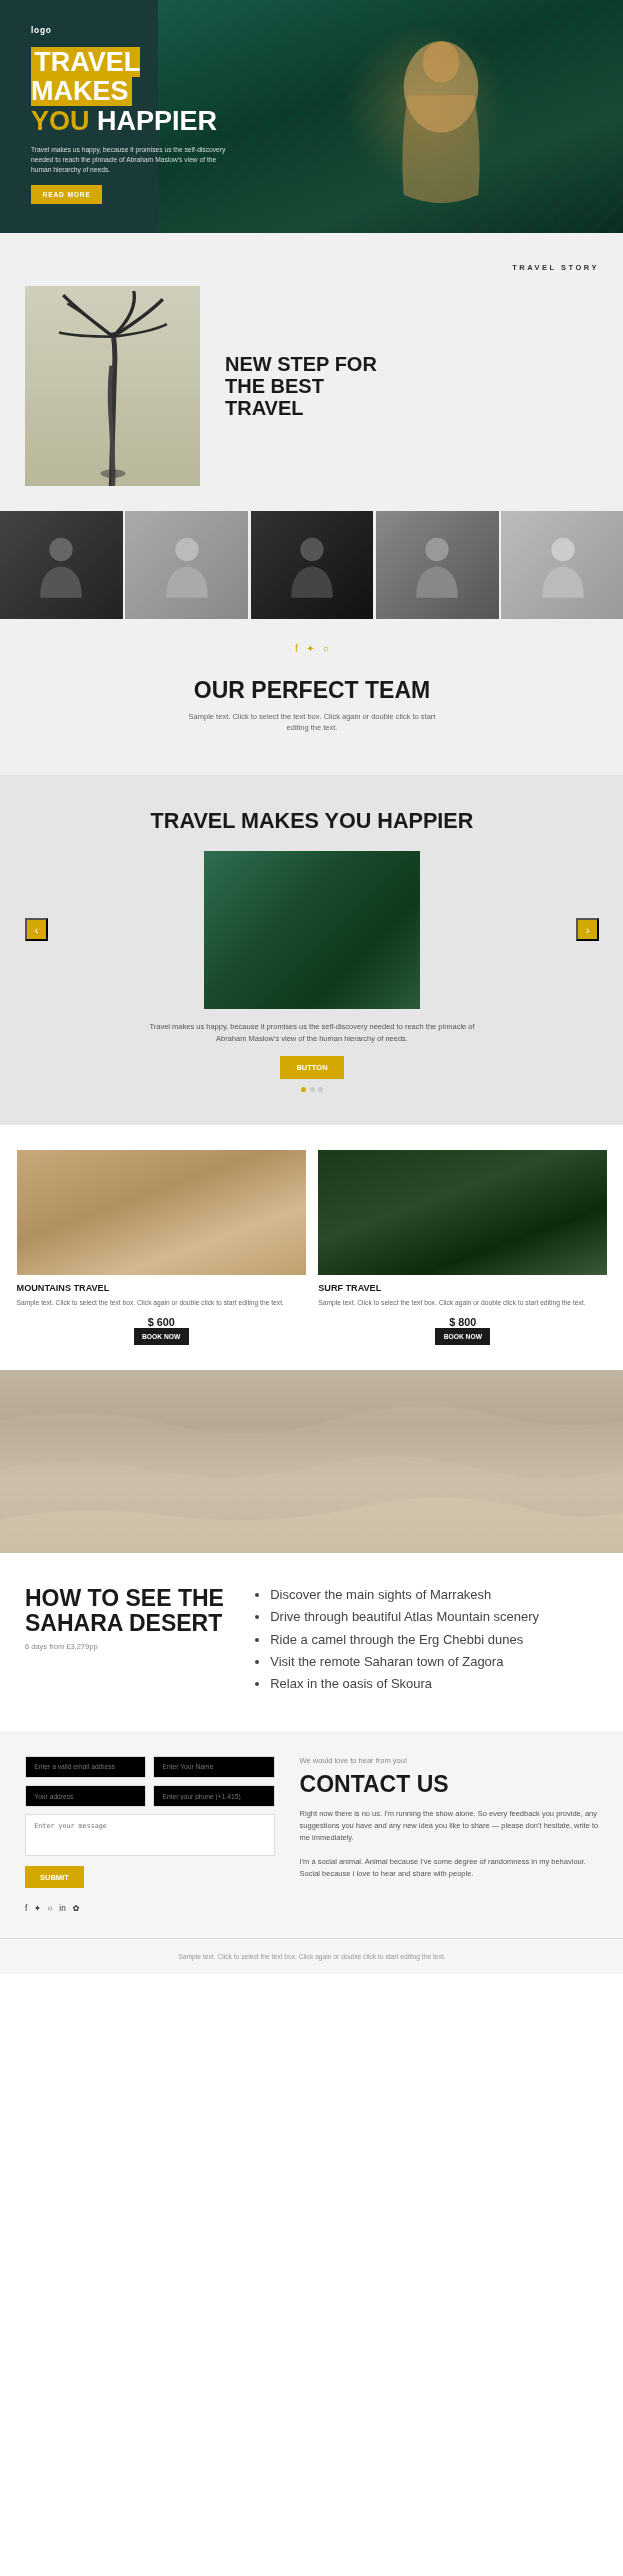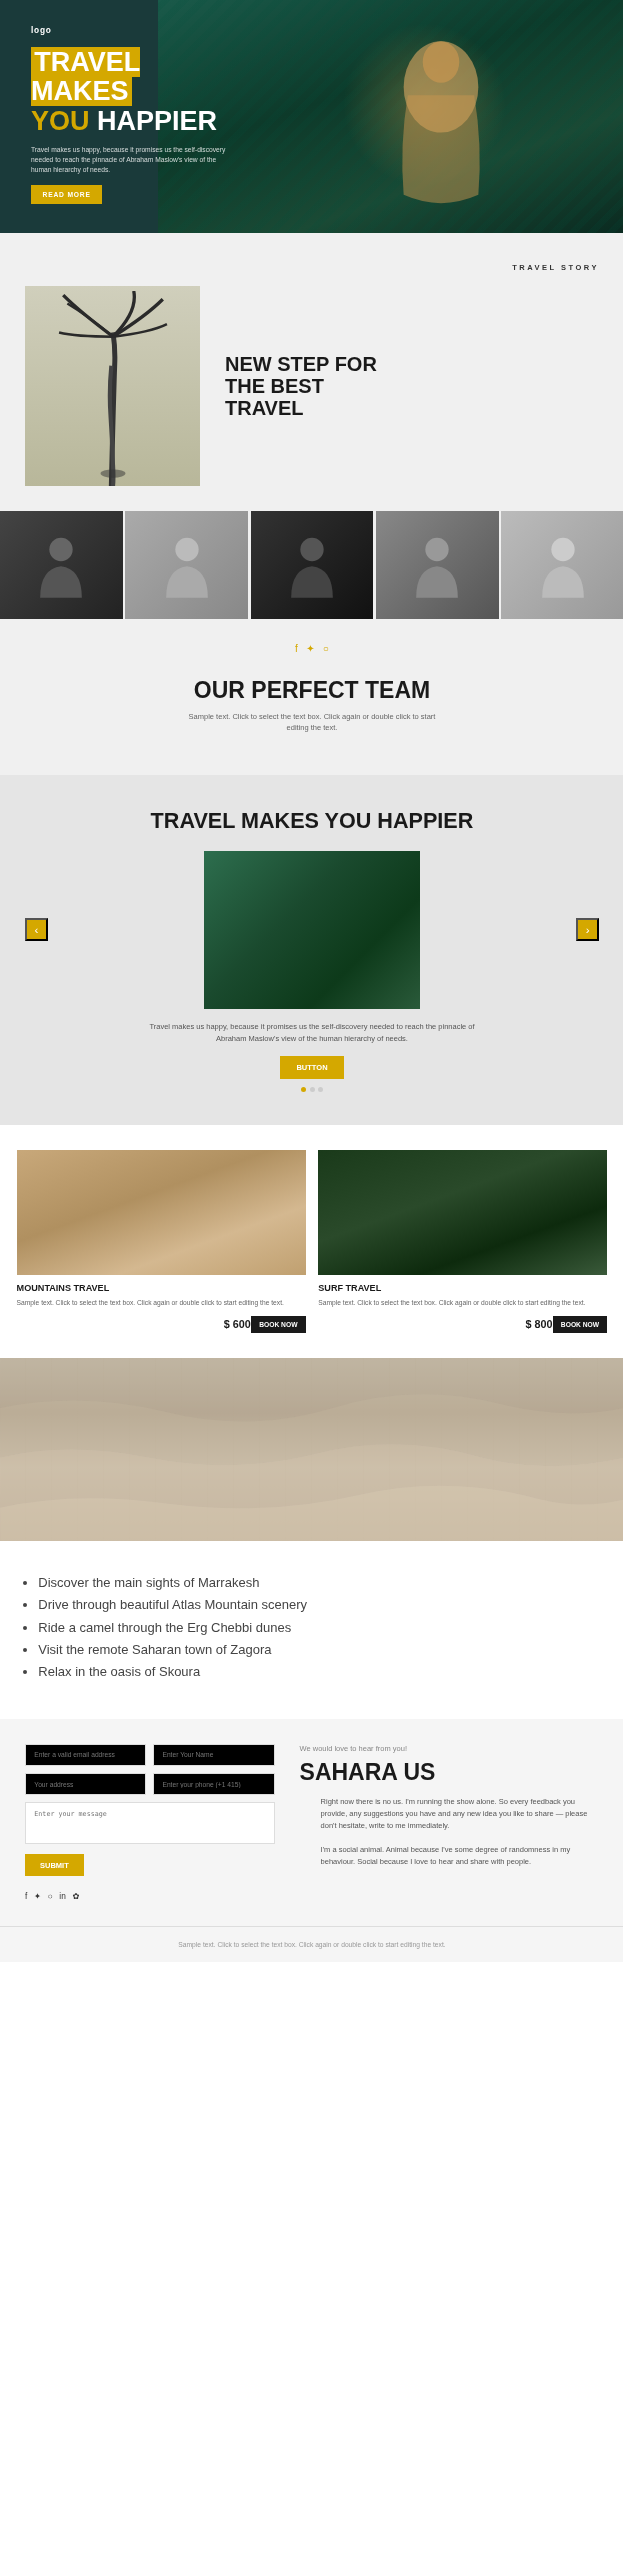--- a/index.html
+++ b/index.html
@@ -206,21 +206,22 @@
     }
     .card-text {
       font-size: 6.7px;
       color: #666;
       line-height: 1.4;
       margin-bottom: 8.3px;
     }
     .card-footer {
       display: flex;
       align-items: center;
-      justify-content: flex-end;
+      justify-content: flex-start;
+      flex-direction: column;
     }
     .card-price {
       font-size: 10.8px;
       font-weight: 900;
       color: #1a1a1a;
     }
     .btn-book {
       background: #1a1a1a;
       color: #fff;
       font-size: 6.7px;
@@ -546,20 +547,27 @@
     <svg width="624" height="183" viewBox="0 0 750 220" style="position:absolute;top:0;left:0;">
       <path d="M0 60 Q100 40 200 65 Q300 90 400 60 Q500 30 600 55 Q680 75 750 60 L750 0 L0 0 Z" fill="rgba(180,165,140,0.4)"></path>
       <path d="M0 120 Q80 100 180 120 Q280 140 380 115 Q480 90 580 120 Q660 140 750 120 L750 60 Q680 75 600 55 Q500 30 400 60 Q300 90 200 65 Q100 40 0 60 Z" fill="rgba(190,175,150,0.5)"></path>
       <path d="M0 180 Q90 160 200 175 Q320 190 430 165 Q540 140 650 170 Q700 182 750 170 L750 120 Q660 140 580 120 Q480 90 380 115 Q280 140 180 120 Q80 100 0 120 Z" fill="rgba(200,185,160,0.6)"></path>
       <path d="M0 220 L750 220 L750 170 Q700 182 650 170 Q540 140 430 165 Q320 190 200 175 Q90 160 0 180 Z" fill="rgba(210,195,170,0.7)"></path>
     </svg>
   </div>
 </section>
 
 <section class="sahara-section">
+  <div>
+    <h2 class="sahara-title">
+      <span>HOW TO SEE THE</span><br>
+      <span>SAHARA DESERT</span>
+    </h2>
+    <p class="sahara-subtitle">6 days from £3,279pp</p>
+  </div>
   <ul class="sahara-list">
     <li>Discover the main sights of Marrakesh</li>
     <li>Drive through beautiful Atlas Mountain scenery</li>
     <li>Ride a camel through the Erg Chebbi dunes</li>
     <li>Visit the remote Saharan town of Zagora</li>
     <li>Relax in the oasis of Skoura</li>
   </ul>
 </section>
 
 <section class="contact-section">
@@ -577,22 +585,22 @@
     <div class="contact-social">
       <span class="contact-social-icon">f</span>
       <span class="contact-social-icon">✦</span>
       <span class="contact-social-icon">○</span>
       <span class="contact-social-icon">in</span>
       <span class="contact-social-icon">✿</span>
     </div>
   </div>
   <div class="contact-right">
     <p class="contact-tagline">We would love to hear from you!</p>
-    <h2 class="contact-title">SAHARA US</h2>
-    <p class="contact-desc" style="white-space:pre-line;margin-left:21px;">Right now there is no us. I'm running the show alone. So every feedback you provide, any suggestions you have and any new idea you like to share — please don't hesitate, write to me immediately.
+    <h2 class="contact-title">CONTACT US</h2>
+    <p class="contact-desc" style="white-space:pre-line;">Right now there is no us. I'm running the show alone. So every feedback you provide, any suggestions you have and any new idea you like to share — please don't hesitate, write to me immediately.
 
 I'm a social animal. Animal because I've some degree of randomness in my behaviour. Social because I love to hear and share with people.</p>
   </div>
 </section>
 
 <footer class="footer">
   <p class="footer-text">Sample text. Click to select the text box. Click again or double click to start editing the text.</p>
 </footer>
 
 

